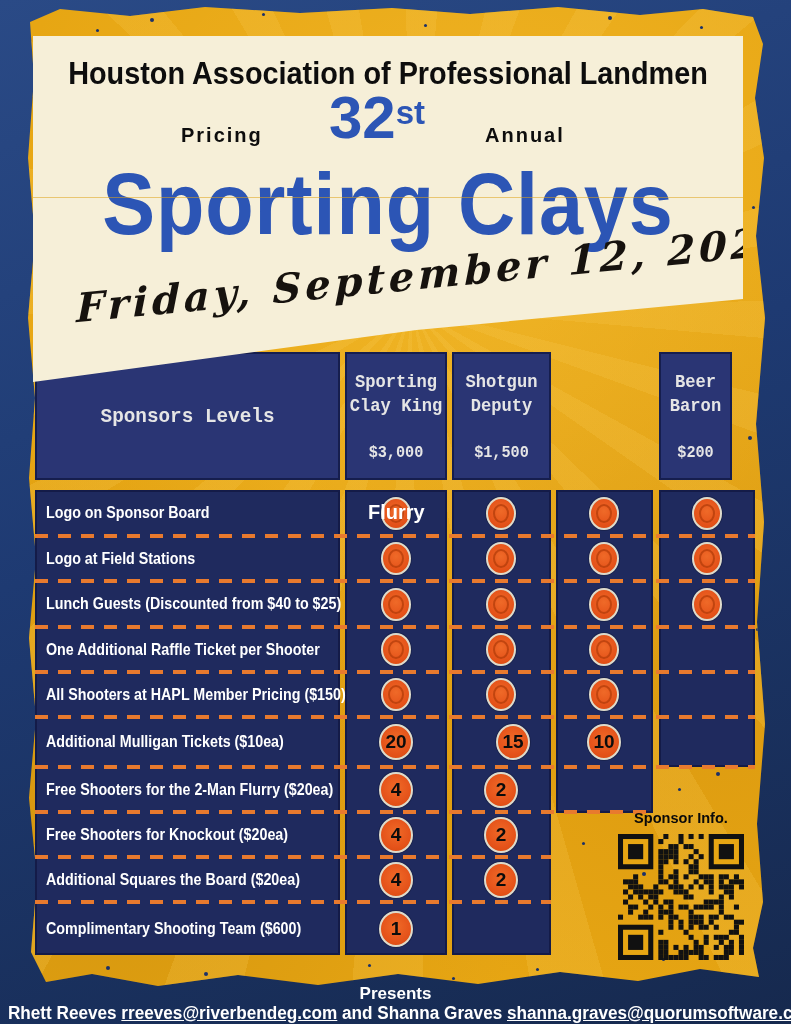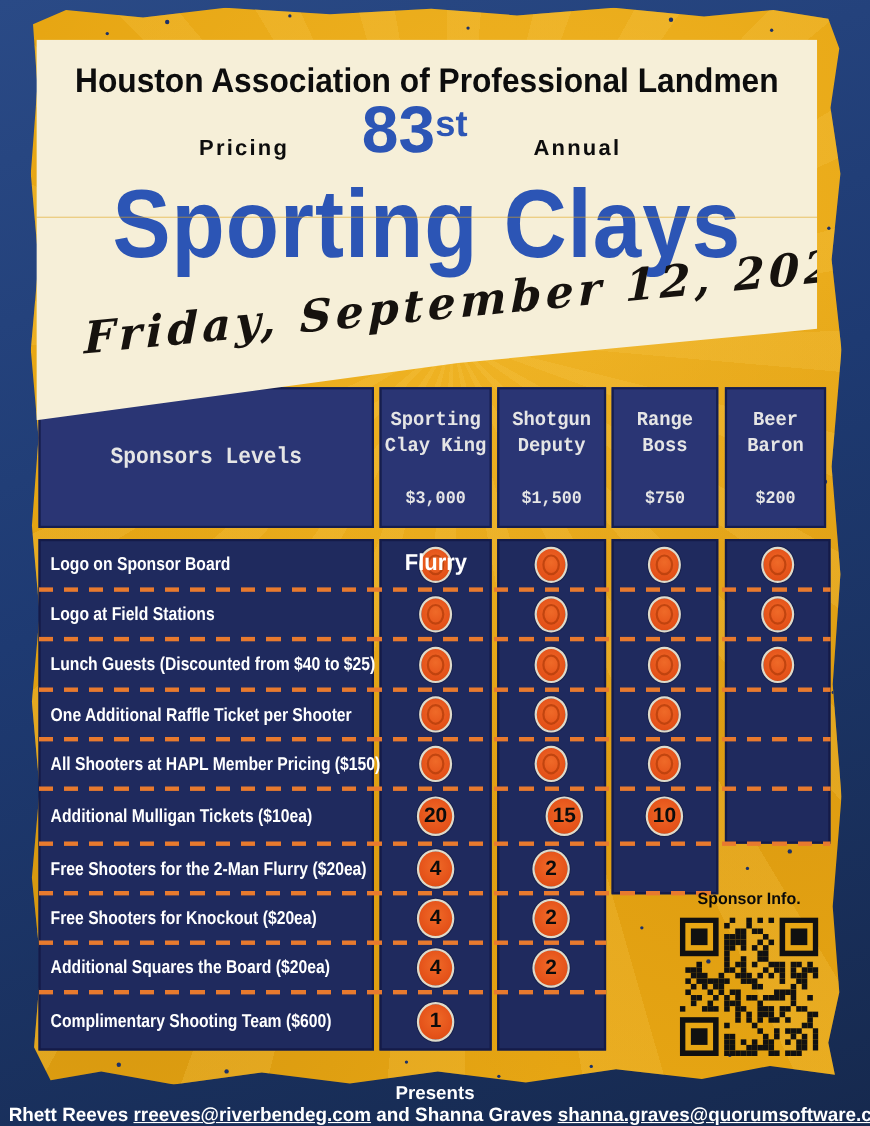--- a/index.html
+++ b/index.html
@@ -109,43 +109,39 @@
         <div class="speck" style="left: 662px; top: 958px; width: 3px; height: 3px;"></div>
         <div class="speck" style="left: 368px; top: 964px; width: 3px; height: 3px;"></div>
         <div class="speck" style="left: 536px; top: 968px; width: 3px; height: 3px;"></div>
         <div class="speck" style="left: 106px; top: 966px; width: 4px; height: 4px;"></div>
       </div>
   </div>
 
   <div class="cream">
     <div class="org">Houston Association of Professional Landmen</div>
     <div class="presents">Pricing</div>
-    <div class="edition"><span>83</span><sup>st</sup></div>
+    <div class="edition"><span>32</span><sup>st</sup></div>
     <div class="annual">Annual</div>
     <div class="title">Sporting Clays</div>
     <div class="hairline"></div>
     <div class="date">Friday, September 12, 2025</div>
   </div>
 
   <div class="hbox hlabelbox">
     <span class="hlabel">Sponsors Levels</span>
   </div>
   <div class="hbox" style="left:345px;width:102px;">
     <div class="hname">Sporting Clay King</div>
     <div class="hprice">$3,000</div>
   </div>
   <div class="hbox" style="left:452px;width:99px;">
     <div class="hname">Shotgun Deputy</div>
     <div class="hprice">$1,500</div>
   </div>
-  <div class="hbox" style="left:556px;width:97px;">
-    <div class="hname">Range Boss</div>
-    <div class="hprice">$750</div>
-  </div>
-  <div class="hbox" style="left:659px;width:92px;">
+  <div class="hbox" style="left:659px;width:73px;">
     <div class="hname">Beer Baron</div>
     <div class="hprice">$200</div>
   </div>
 
   <div class="panel" style="left:35px;top:490px;width:305px;height:465px;"></div>
   <div class="panel" style="left:345px;top:490px;width:102px;height:465px;"></div>
   <div class="panel" style="left:452px;top:490px;width:99px;height:465px;"></div>
   <div class="panel" style="left:556px;top:490px;width:97px;height:323px;"></div>
   <div class="panel" style="left:659px;top:490px;width:96px;height:277px;"></div>
 

